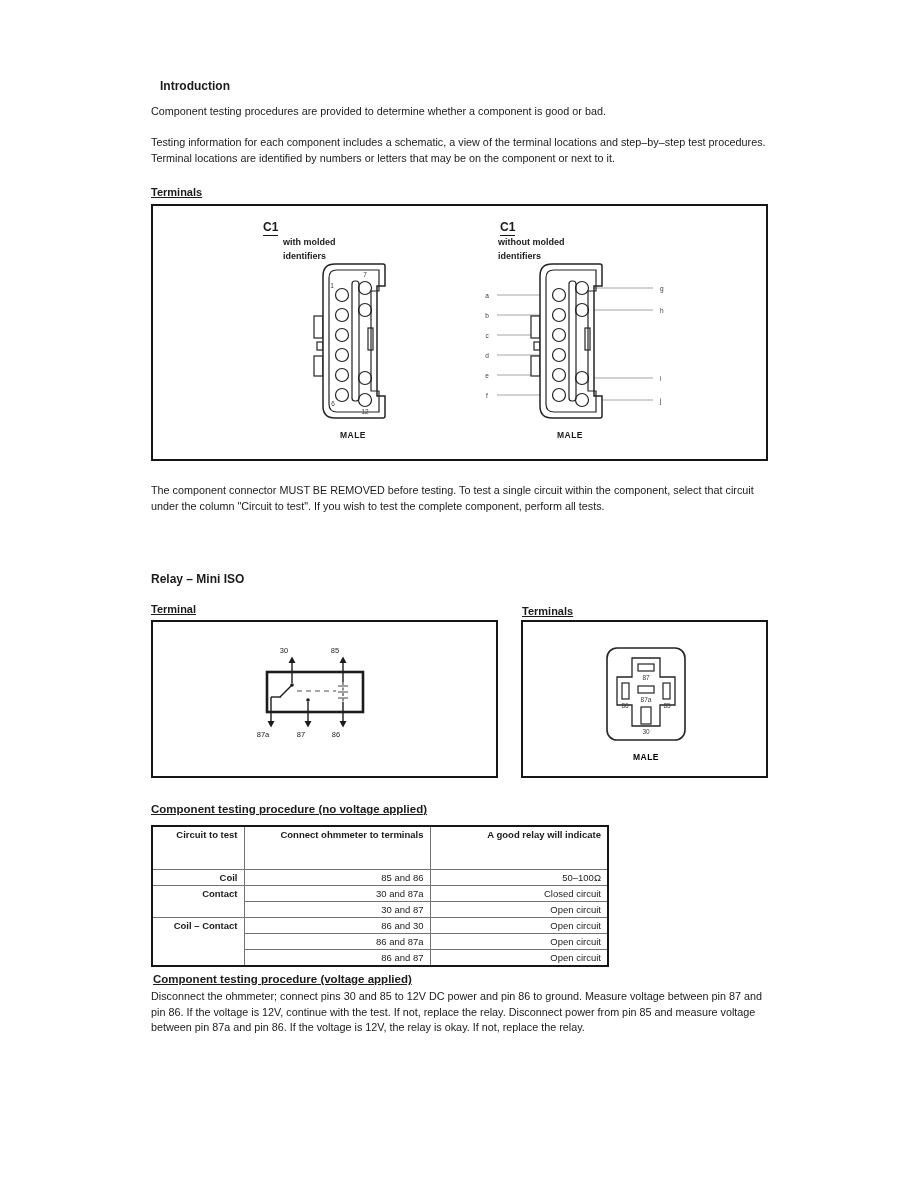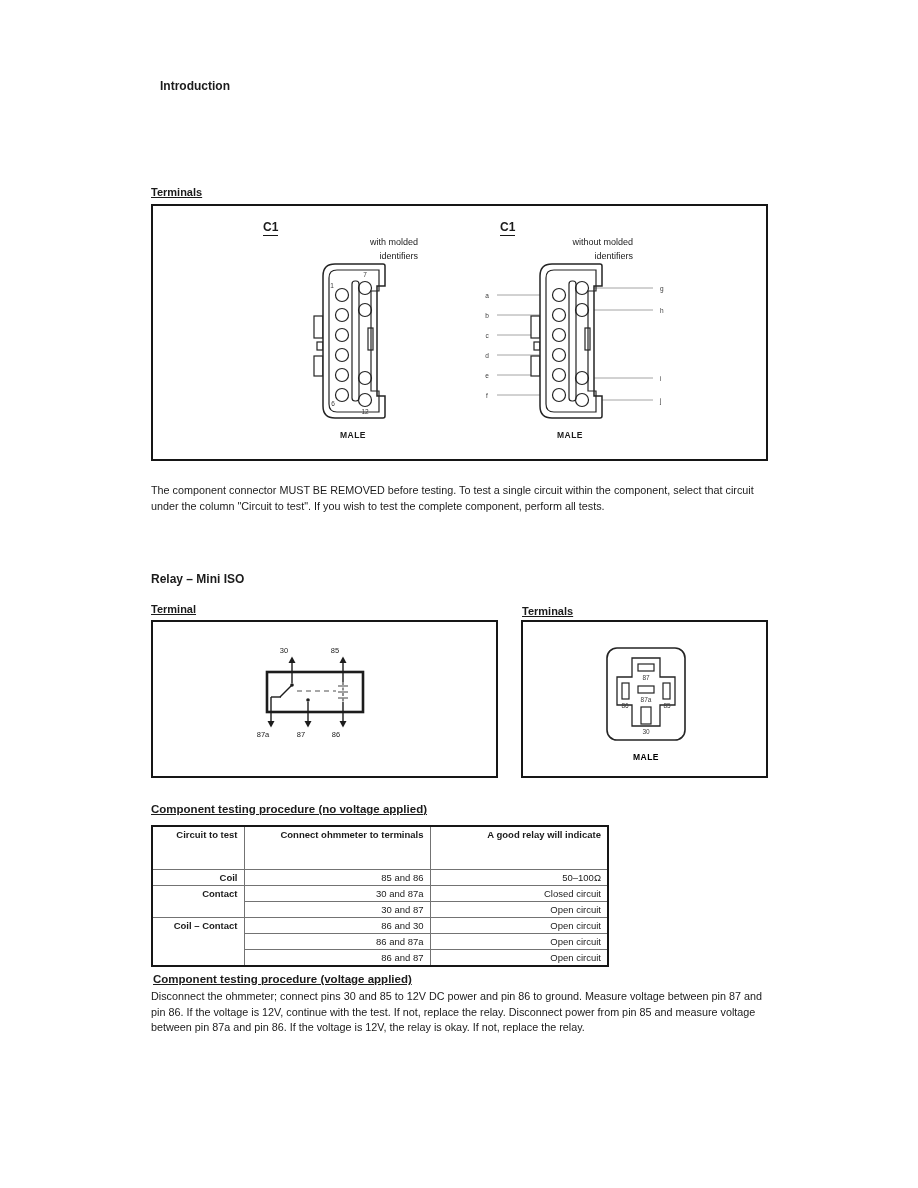--- a/index.html
+++ b/index.html
@@ -8,21 +8,21 @@
     font-family:"Liberation Sans","DejaVu Sans",sans-serif;color:#1b1b1b;
     overflow:hidden;
   }
   .abs{position:absolute;}
   .h-big{font-size:12px;font-weight:bold;margin:0;}
   .h-med{font-size:12px;font-weight:bold;margin:0;}
   .h-small{font-size:11px;font-weight:bold;margin:0;text-decoration:underline;}
   .body-text{font-size:10.8px;line-height:15.5px;margin:0;}
   .fig-box{border:2px solid #161616;background:#fff;}
   .c1-label{font-size:12px;font-weight:bold;border-bottom:1.5px solid #161616;padding-bottom:1px;}
-  .fig-caption{font-size:9px;font-weight:normal;text-align:right;line-height:14px;}
+  .fig-caption{font-size:9px;font-weight:bold;text-align:left;line-height:14px;}
   .male-label{font-size:8.5px;font-weight:bold;text-align:center;letter-spacing:.5px;}
   svg{display:block;}
   .outline{fill:#fff;stroke:#242424;stroke-width:1.5;}
   .thin{fill:none;stroke:#242424;stroke-width:1.2;}
   .pinlbl{font-family:"Liberation Sans",sans-serif;font-size:6.5px;fill:#3a3a3a;}
   .leader{stroke:#9a9a9a;stroke-width:.9;}
   .schline{stroke:#1c1c1c;stroke-width:1.4;fill:none;}
   .schlbl{font-family:"Liberation Sans",sans-serif;font-size:7.5px;fill:#1c1c1c;}
   .arrow{fill:#1c1c1c;}
   
@@ -33,20 +33,22 @@
   table.test th{height:38px;font-size:9.5px;}
   table.test td{height:11px;line-height:11px;}
   td.circ{font-weight:bold;}
 </style>
 </head>
 <body>
 
 <div id="page">
 
   <h2 class="abs h-med" style="left:160px;top:79px">Introduction</h2>
+  <p class="abs body-text" style="left:151px;top:104px;width:625px">Component testing procedures are provided to determine whether a component is good or bad.</p>
+  <p class="abs body-text" style="left:151px;top:135px;width:625px">Testing information for each component includes a schematic, a view of the terminal locations and step–by–step test procedures. Terminal locations are identified by numbers or letters that may be on the component or next to it.</p>
 
   <h3 class="abs h-small" style="left:151px;top:186px">Terminals</h3>
 
   <div class="abs fig-box" style="left:151px;top:204px;width:613px;height:253px">
 
     <span class="abs c1-label" style="left:110px;top:14px">C1</span>
     <div class="abs fig-caption" style="left:130px;top:29px;width:135px">
       <div>with molded</div>
       <div>identifiers</div>
     </div>

